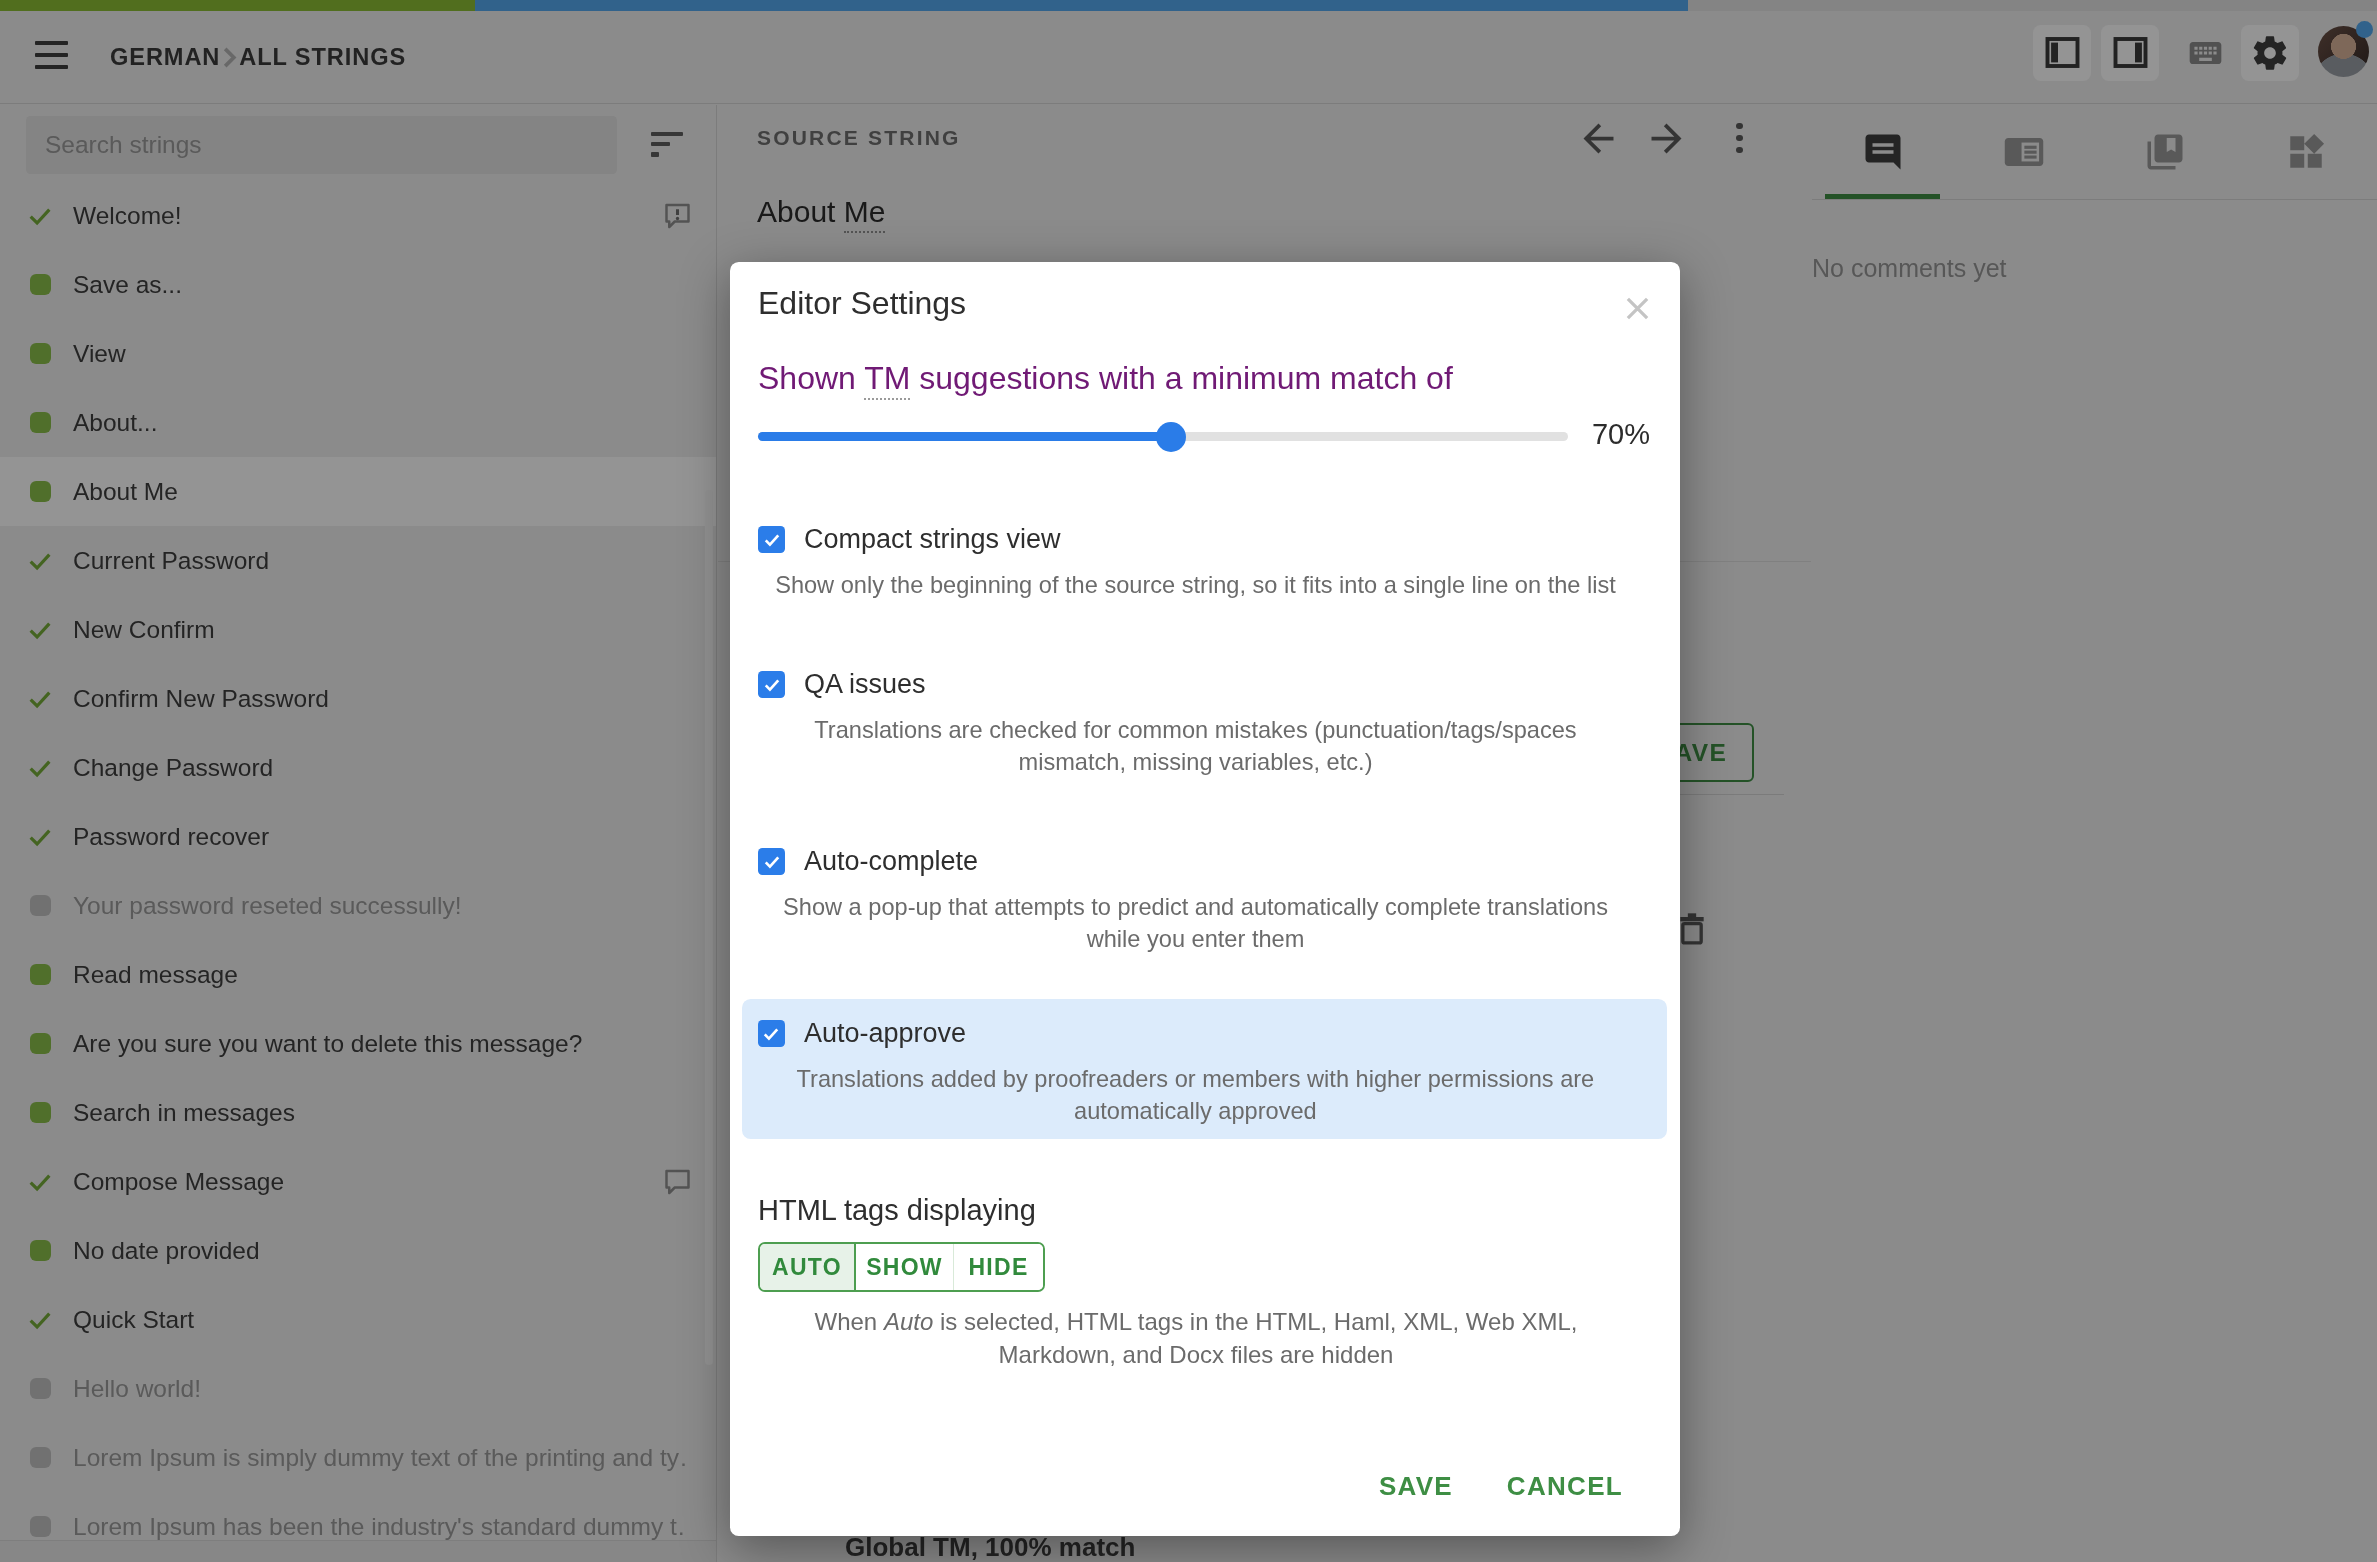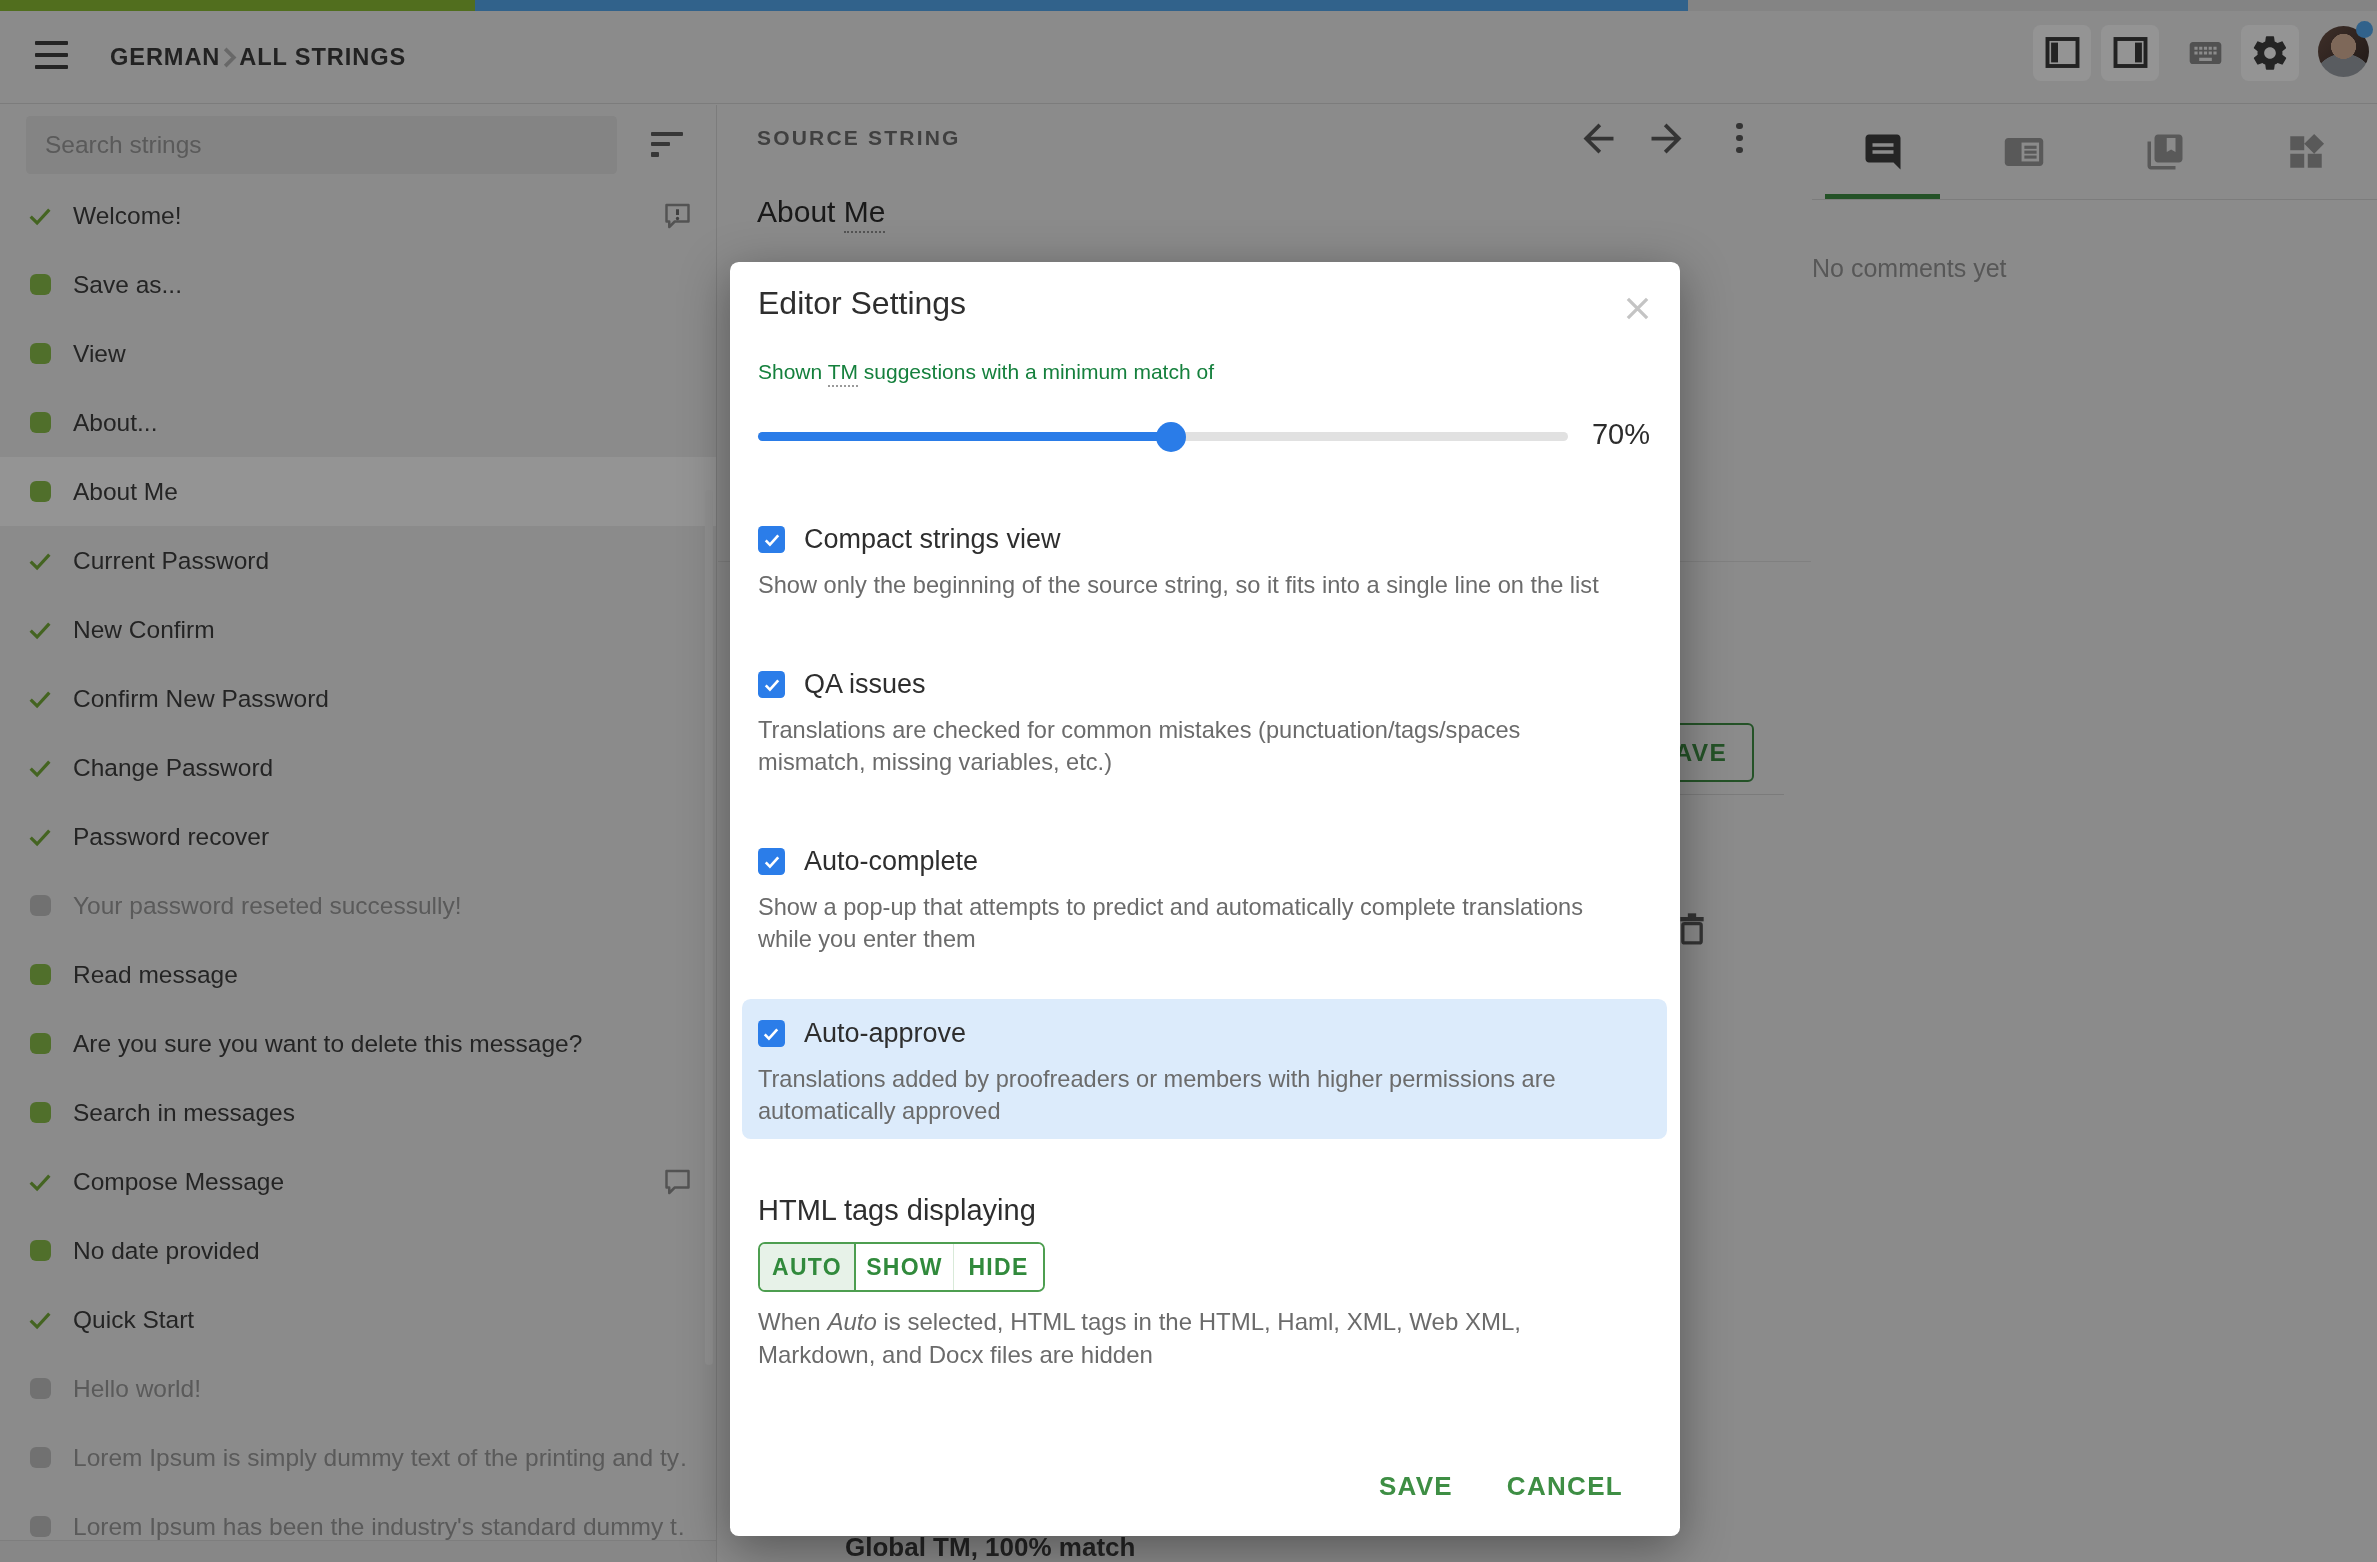--- a/index.html
+++ b/index.html
@@ -67,24 +67,24 @@
   .rpanel{position:absolute;left:1812px;top:105px;width:566px;height:1457px;background:#f0f0f0;}
   .tabs{position:absolute;left:0;top:0;width:566px;height:94px;display:flex;}
   .tab{width:141px;display:flex;align-items:center;justify-content:center;position:relative;}
   .tab .tabline{position:absolute;left:13px;bottom:0;width:115px;height:5.2px;background:var(--accent-green,#3e8e44);}
   .tabs-divider{position:absolute;left:0;top:94px;width:566px;height:0.9px;background:#d6d6d6;}
   .no-comments{position:absolute;left:0;top:149px;width:566px;font-size:25px;color:#979797;}
 
   
   .overlay{position:absolute;left:0;top:0;width:2377px;height:1562px;background:rgba(0,0,0,0.42);z-index:20;}
   .modal{position:absolute;left:730px;top:262px;width:950px;height:1274px;background:#ffffff;border-radius:8.7px;
-    box-shadow:0 12.2px 49px rgba(0,0,0,0.38);z-index:30;}
+    box-shadow:0 12.2px 49px rgba(0,0,0,0.38);z-index:30;text-align:center;}
   .m-title{position:absolute;left:28px;top:23px;font-size:32px;color:#2e2e2e;}
   .m-close{position:absolute;right:26px;top:30px;width:33px;height:33px;}
-  .m-tm{position:absolute;left:28px;top:98px;font-size:21px;color:#15803d;}
+  .m-tm{position:absolute;left:28px;top:98px;font-size:32px;color:#701a75;}
   .m-tm .u-dot{border-bottom:2.6px dotted #9a9a9a;padding-bottom:1.7px;}
   .slider{position:absolute;left:28px;top:158px;width:810px;height:33px;}
   .slider .track{position:absolute;left:0;top:12.2px;width:100%;height:8.7px;border-radius:4.4px;background:#e1e1e1;}
   .slider .fill{position:absolute;left:0;top:12.2px;height:8.7px;border-radius:4.4px;background:var(--slider-blue,#2a7ce8);}
   .slider .thumb{position:absolute;top:1.7px;width:30px;height:30px;border-radius:50%;background:var(--slider-blue,#2a7ce8);}
   .m-tm-value{position:absolute;right:30px;top:156px;font-size:29px;color:#2c2c2c;}
   .opt{position:absolute;left:28px;width:894px;}
   .opt.o0{top:262px;} .opt.o1{top:407px;} .opt.o2{top:584px;}
   .opt.o3{top:737px;left:12.2px;width:925px;background:var(--highlight-blue-bg,#dcebfb);border-radius:8.7px;padding:19px 15.7px;height:140px;}
   .opt-head{display:flex;align-items:center;gap:19px;}

